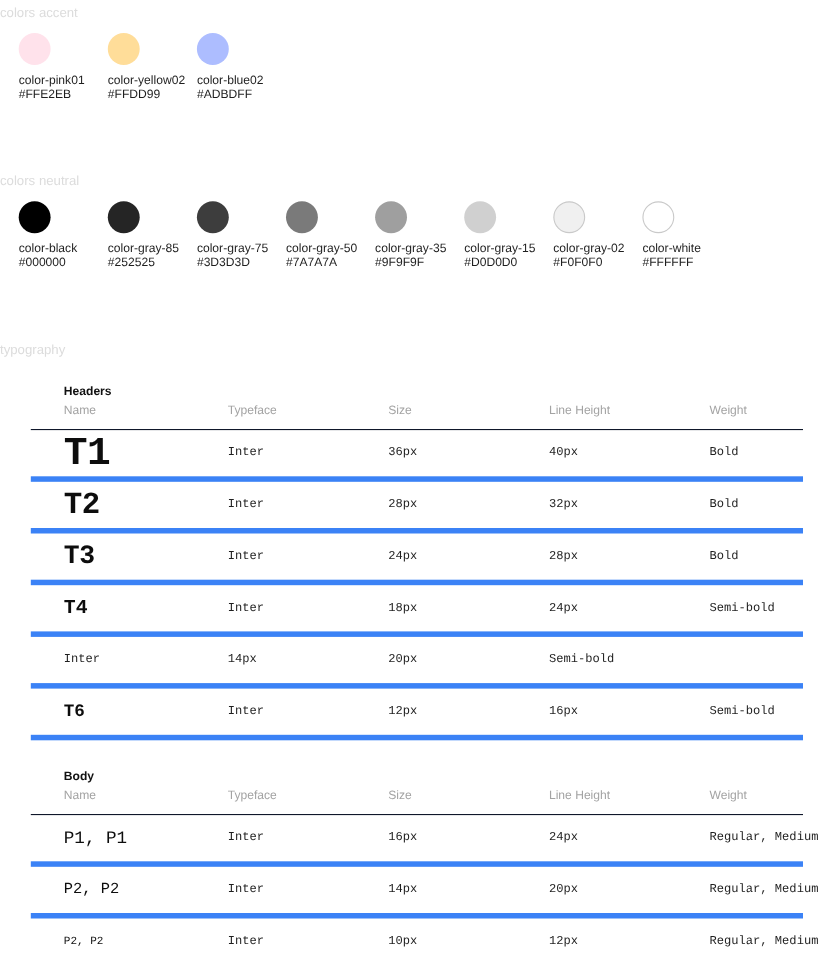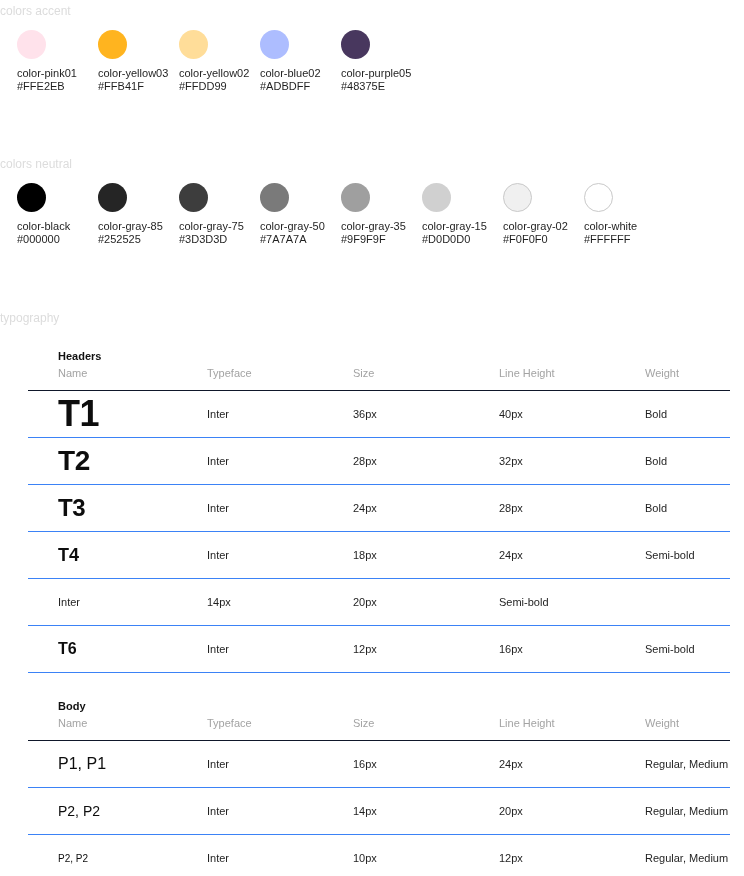--- a/index.html
+++ b/index.html
@@ -78,23 +78,24 @@
   .col-row {
     padding-top: 4px;
     padding-bottom: 10px;
     border-bottom: 1px solid #0f172a;
     color: #a3a3a3;
     font-size: 11px;
     line-height: 13px;
   }
   .t-row {
     height: 47px;
-    border-bottom: 1px solid #3b82f6;
-    font-size: 11px;
-    color: #1f1f1f;
+    border-bottom: 5px solid #3b82f6;
+    font-size: 11px;
+    color: #1f1f1f;
+    font-family: Liberation Mono, monospace;
   }
   .cell { white-space: nowrap; }
   .grid-row .cell:first-child { padding-left: 30px; }
   .name-cell { color: #0d0d0d; }
   .ns-36 { font-size: 36px; font-weight: 700; letter-spacing: -0.5px; }
   .ns-28 { font-size: 28px; font-weight: 700; letter-spacing: -0.4px; }
   .ns-24 { font-size: 24px; font-weight: 700; letter-spacing: -0.3px; }
   .ns-18 { font-size: 18px; font-weight: 600; }
   .ns-14 { font-size: 14px; font-weight: 600; }
   .ns-12 { font-size: 16px; font-weight: 600; }
@@ -107,38 +108,28 @@
 
 <div class="section-label ml-top-first">colors accent</div>
 
 <div class="swatch-row">
   <div class="swatch">
     <span class="circle" style="background: rgb(255, 226, 235);"></span>
     <span class="swatch-name">color-pink01</span>
     <span class="swatch-hex">#FFE2EB</span>
   </div>
   <div class="swatch">
-    <span class="circle" style="background: rgb(255, 180, 31);"></span>
-    <span class="swatch-name">color-yellow03</span>
-    <span class="swatch-hex">#FFB41F</span>
-  </div>
-  <div class="swatch">
     <span class="circle" style="background: rgb(255, 221, 153);"></span>
     <span class="swatch-name">color-yellow02</span>
     <span class="swatch-hex">#FFDD99</span>
   </div>
   <div class="swatch">
     <span class="circle" style="background: rgb(173, 189, 255);"></span>
     <span class="swatch-name">color-blue02</span>
     <span class="swatch-hex">#ADBDFF</span>
-  </div>
-  <div class="swatch">
-    <span class="circle" style="background: rgb(72, 55, 94);"></span>
-    <span class="swatch-name">color-purple05</span>
-    <span class="swatch-hex">#48375E</span>
   </div>
 </div>
 
 <div class="section-label ml-top-mid">colors neutral</div>
 
 <div class="swatch-row">
   <div class="swatch">
     <span class="circle" style="background: rgb(0, 0, 0);"></span>
     <span class="swatch-name">color-black</span>
     <span class="swatch-hex">#000000</span>

